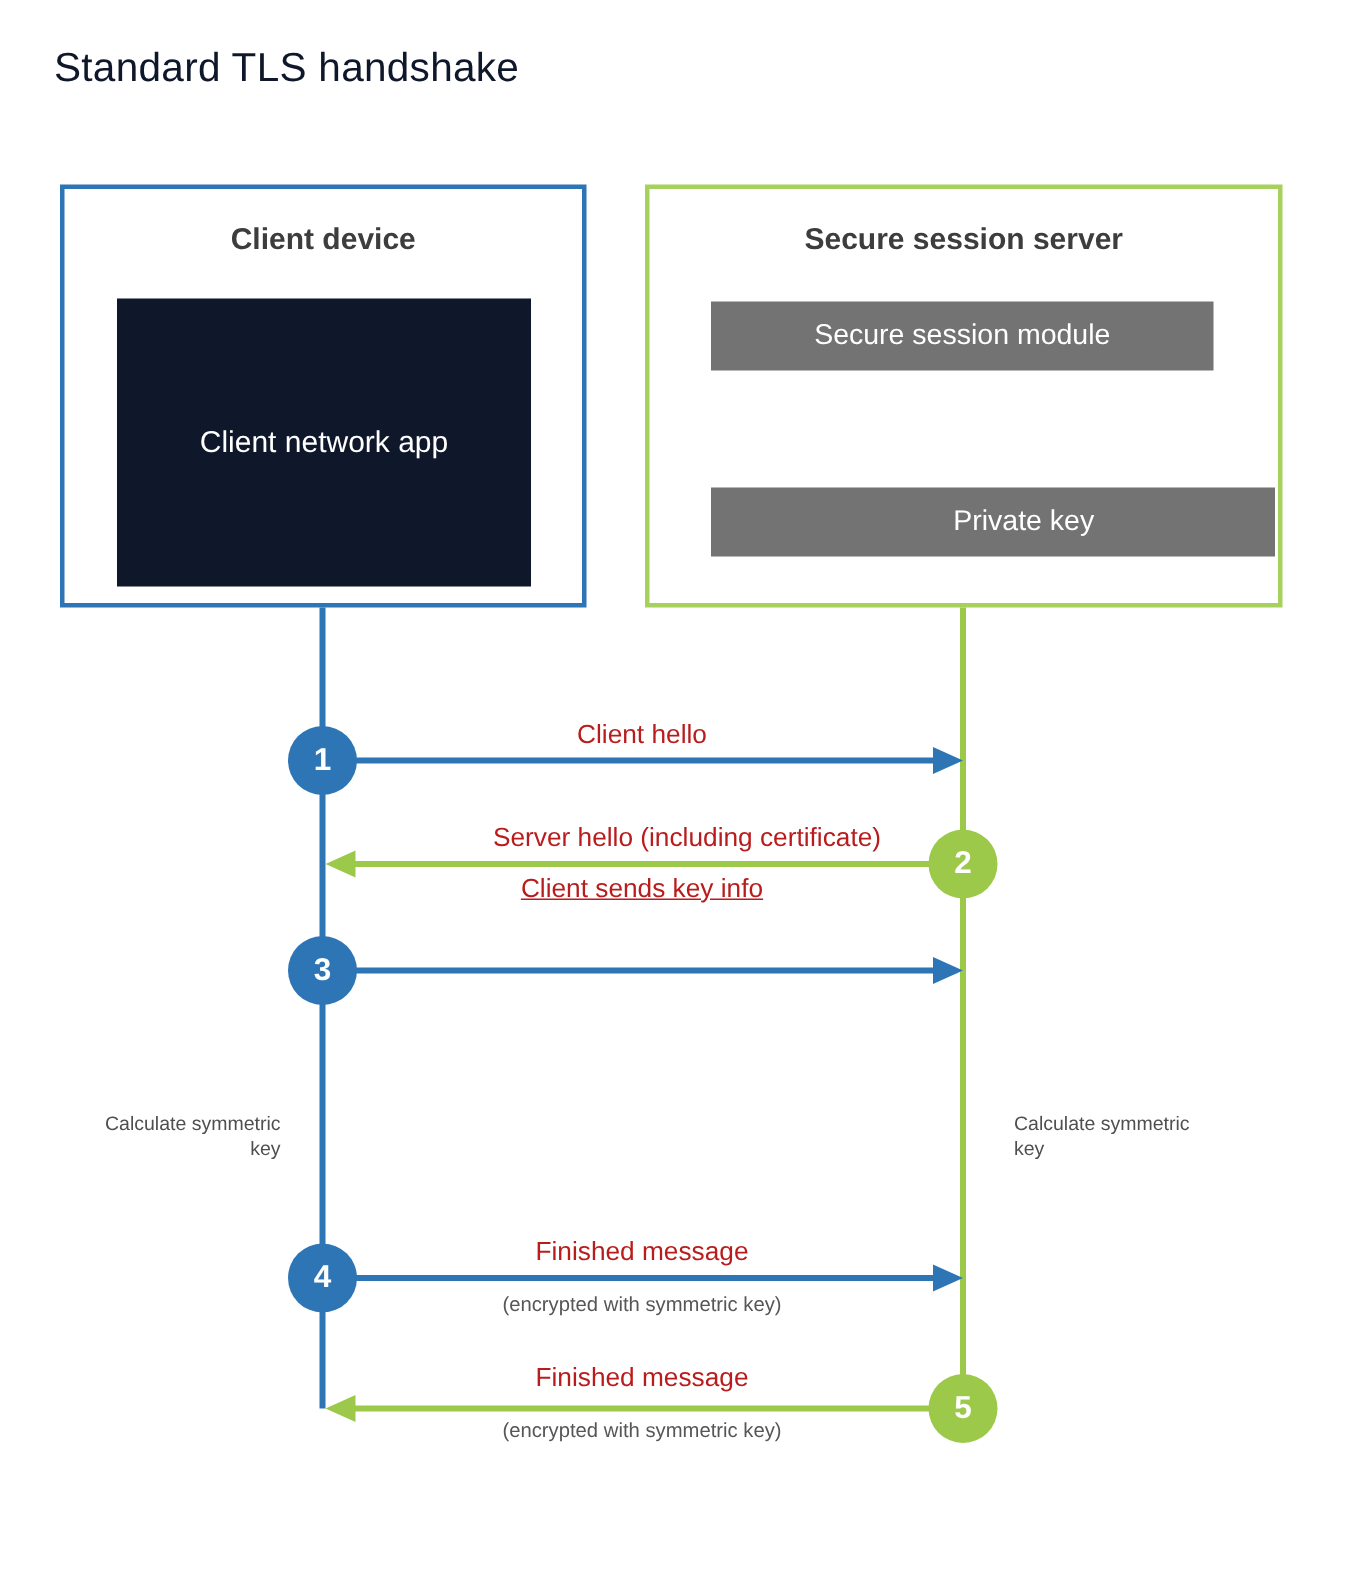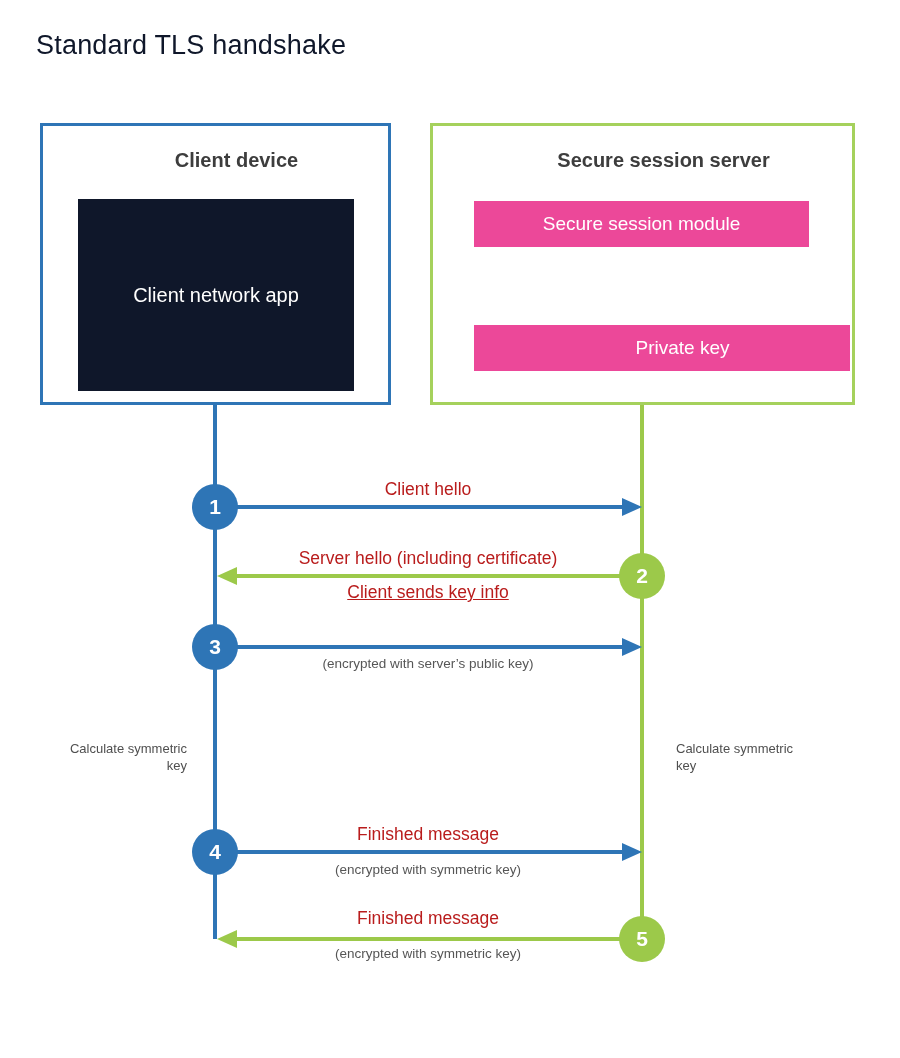--- a/index.html
+++ b/index.html
@@ -35,35 +35,34 @@
     left: 430px; top: 123px; width: 425px; height: 282px;
     border: 3px solid #a5d15c;
   }
   .actor-title {
     width: 100%;
     margin-top: 23px;
     text-align: center;
     font-size: 20px;
     font-weight: 700;
     color: #3d3d3d;
-    padding-left: 21px;
   }
 
   
   .client-app {
     left: 78px; top: 199px; width: 276px; height: 192px;
     background: #0f172a;
     display: flex; align-items: center; justify-content: center;
     text-align: center;
     color: #ffffff; font-size: 20px; line-height: 28px;
   }
   .client-app span { display: inline-block; max-width: 180px; }
   .module-bar {
     left: 474px; width: 335px; height: 46px;
-    background: #ec4899;
+    background: #737373;
     color: #ffffff; font-size: 19px; line-height: 46px;
     text-align: center;
   }
   .bar-1 { top: 201px; }
   .bar-2 { top: 263px; }
   .bar-3 { top: 325px; padding-left: 41px; }
 
   
   .lifeline { width: 4px; }
   .lifeline-client { left: 213px; top: 405px; height: 534px; background: #2e75b6; }
@@ -114,21 +113,21 @@
     font-size: 17.5px;
     color: #b91c1c;
   }
   .msg-sublabel {
     left: 218px; width: 420px;
     text-align: center;
     font-size: 13.5px;
     color: #565656;
   }
   .l1 { top: 479px; }
-  .l2 { top: 548px; }
+  .l2 { top: 548px; padding-left: 30px; }
   .l3 { top: 582px; text-decoration: underline; }
   .l3s { top: 656px; }
   .l4 { top: 824px; }
   .l4s { top: 862px; }
   .l5 { top: 908px; }
   .l5s { top: 946px; }
 
   
   .side-note {
     font-size: 13px;
@@ -168,21 +167,20 @@
   <div class="abs step-circle circle-blue c1">1</div>
 
   <div class="abs msg-line line-green a2-line"></div>
   <div class="abs head head-left-green a2-head"></div>
   <div class="abs msg-label l2">Server hello (including certificate)</div>
   <div class="abs step-circle circle-green c2">2</div>
 
   <div class="abs msg-line line-blue a3-line"></div>
   <div class="abs head head-right-blue a3-head"></div>
   <div class="abs msg-label l3">Client sends key info</div>
-  <div class="abs msg-sublabel l3s">(encrypted with server’s public key)</div>
   <div class="abs step-circle circle-blue c3">3</div>
 
   <div class="abs side-note note-calc-left">Calculate symmetric key</div>
   <div class="abs side-note note-calc-right">Calculate symmetric key</div>
 
   <div class="abs msg-line line-blue a4-line"></div>
   <div class="abs head head-right-blue a4-head"></div>
   <div class="abs msg-label l4">Finished message</div>
   <div class="abs msg-sublabel l4s">(encrypted with symmetric key)</div>
   <div class="abs step-circle circle-blue c4">4</div>

